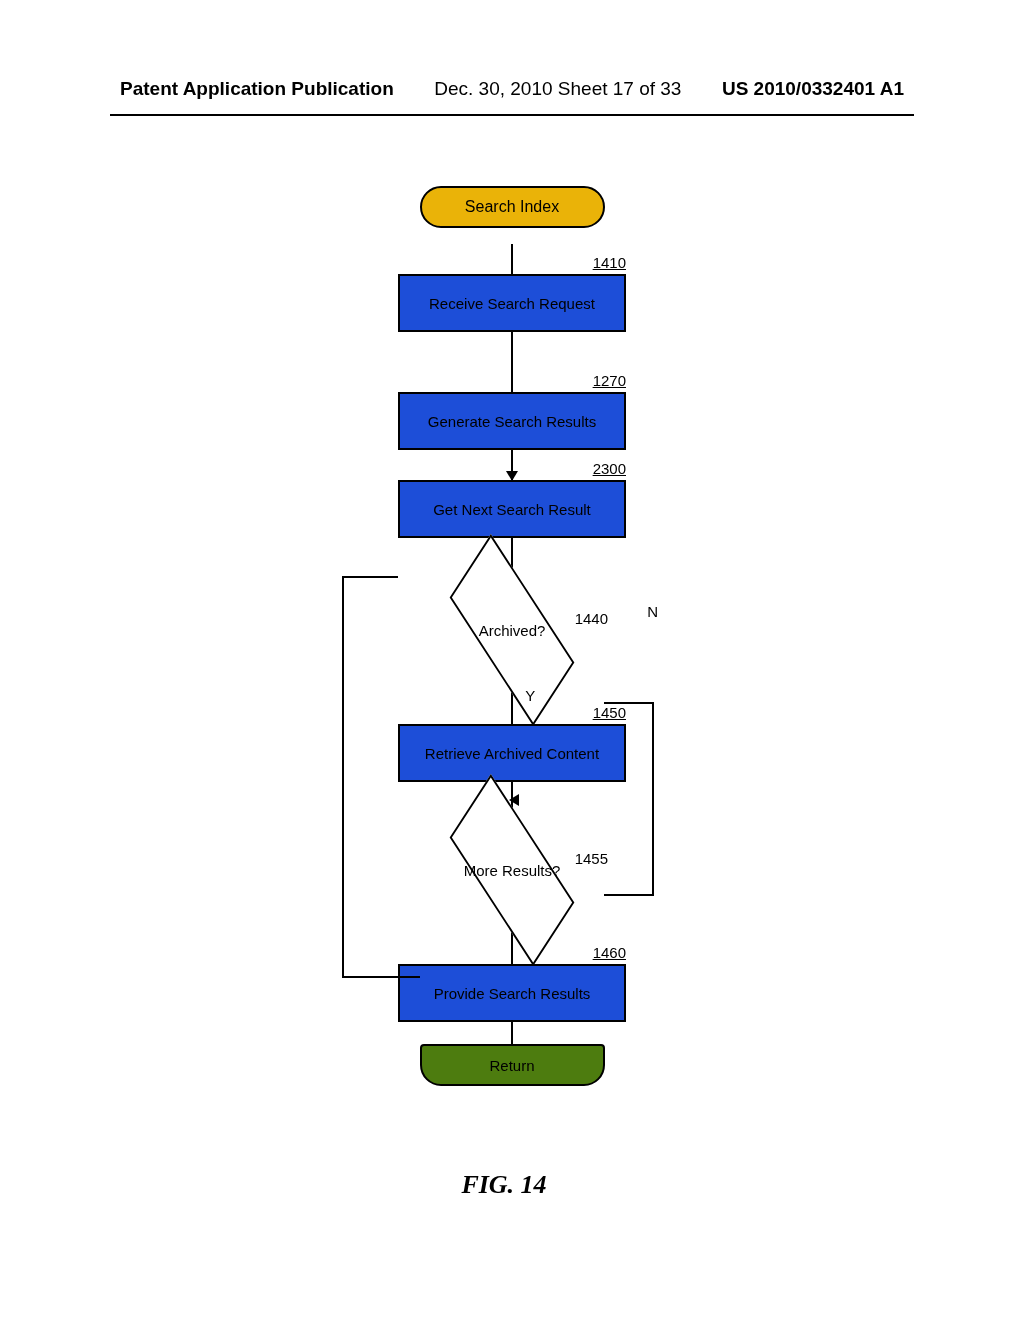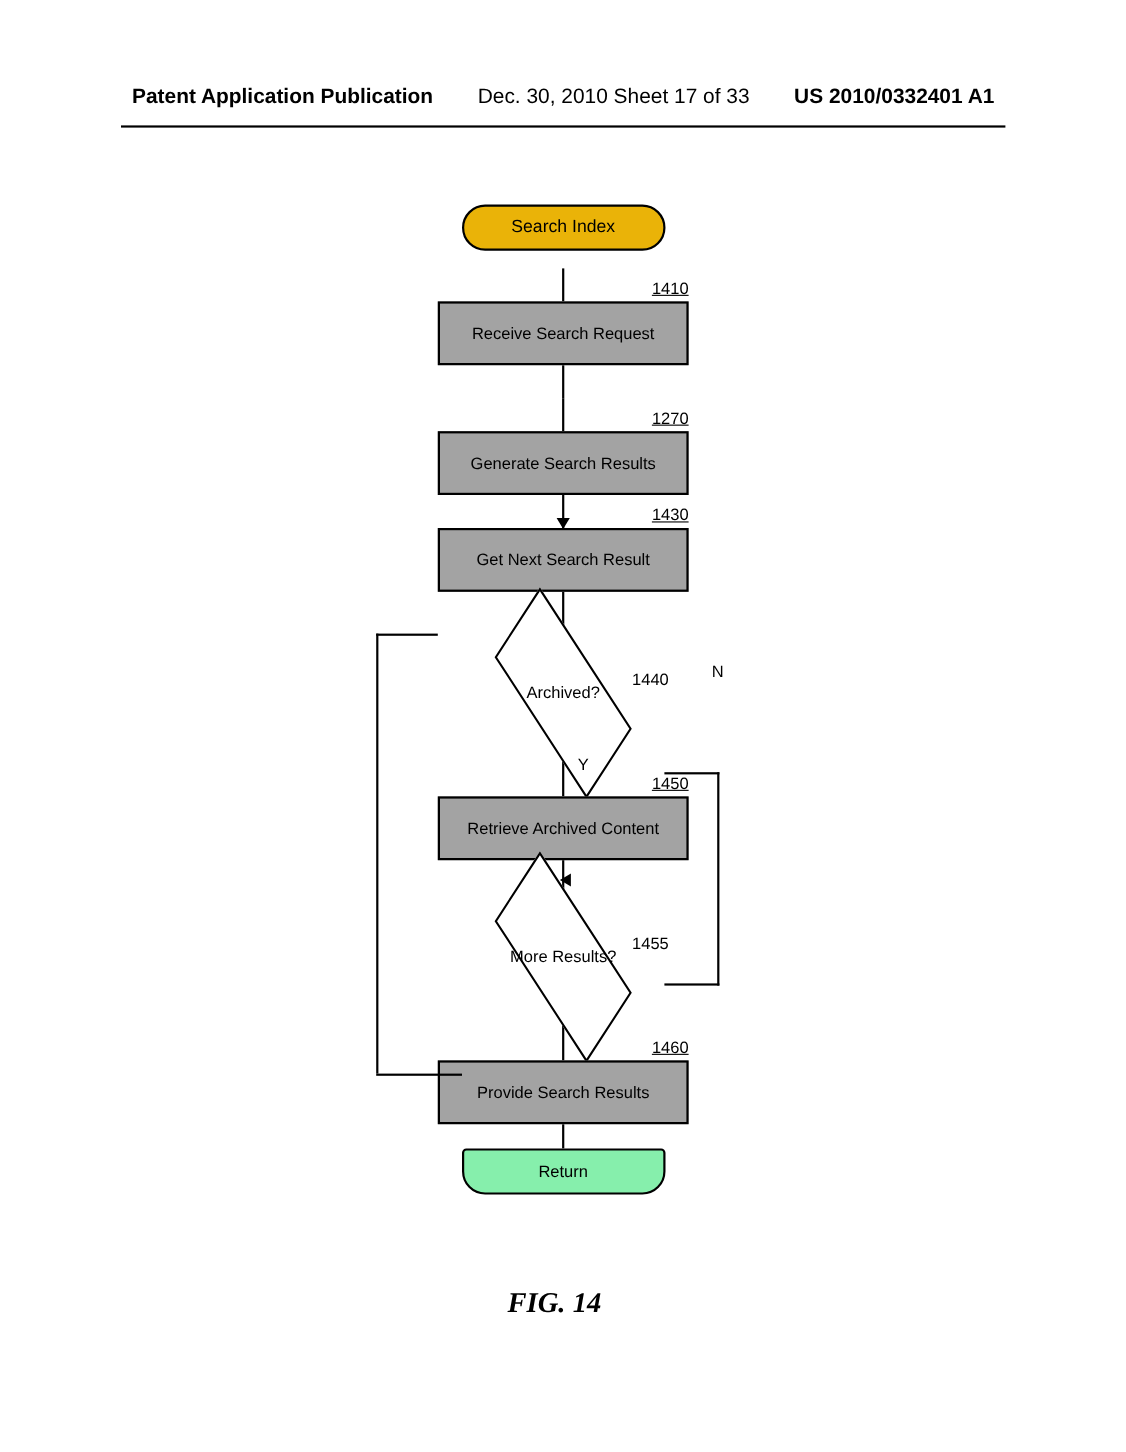--- a/index.html
+++ b/index.html
@@ -17,26 +17,26 @@
 
   .terminator {
     width: 185px; height: 42px; border: 2px solid #000; border-radius: 21px;
     margin: 16px auto; display: flex; align-items: center; justify-content: center;
     font-size: 16px; background: #eab308;
   }
   .terminator-bottom {
     width: 185px; height: 42px; border: 2px solid #000;
     border-radius: 0 0 21px 21px; border-top-left-radius: 4px; border-top-right-radius: 4px;
     margin: 0 auto; display: flex; align-items: center; justify-content: center;
-    font-size: 15px; background: #86efac;
+    font-size: 15px; background: #4d7c0f;
   }
   .process {
     width: 228px; height: 58px; border: 2px solid #000; margin: 0 auto;
     display: flex; align-items: center; justify-content: center;
-    font-size: 15px; background: #a3a3a3; position: relative;
+    font-size: 15px; background: #1d4ed8; position: relative;
   }
   .ref {
     position: absolute; top: -22px; right: -2px; font-size: 15px; text-decoration: underline;
   }
   .ref-diamond {
     position: absolute; font-size: 15px;  margin-top: 40px;
   }
   .conn { width: 2px; background: #000; margin: 0 auto; }
   .conn-short { height: 22px; }
   .conn-med { height: 30px; }
@@ -98,21 +98,21 @@
 
       <div class="conn conn-med"></div>
 
       <div class="process">
         <span class="ref">1270</span>
         <span>Generate Search Results</span>
       </div>
       <div class="conn conn-med"></div>
 
       <div class="process" style="position:relative;">
-        <span class="ref">1430</span>
+        <span class="ref">2300</span>
         <span>Get Next Search Result</span>
         <span class="arrowhead-down" style="left:50%; transform:translateX(-50%); top:-11px;"></span>
       </div>
       <div class="conn" style="height:40px;"></div>
 
       <div class="diamond-wrap">
         <div class="diamond"></div>
         <span class="ref-diamond" style="top:-8px; right:18px;">1440</span>
         <div class="diamond-label">Archived?</div>
         <span class="branch-y" style="bottom:-22px; left:58%;">Y</span>

